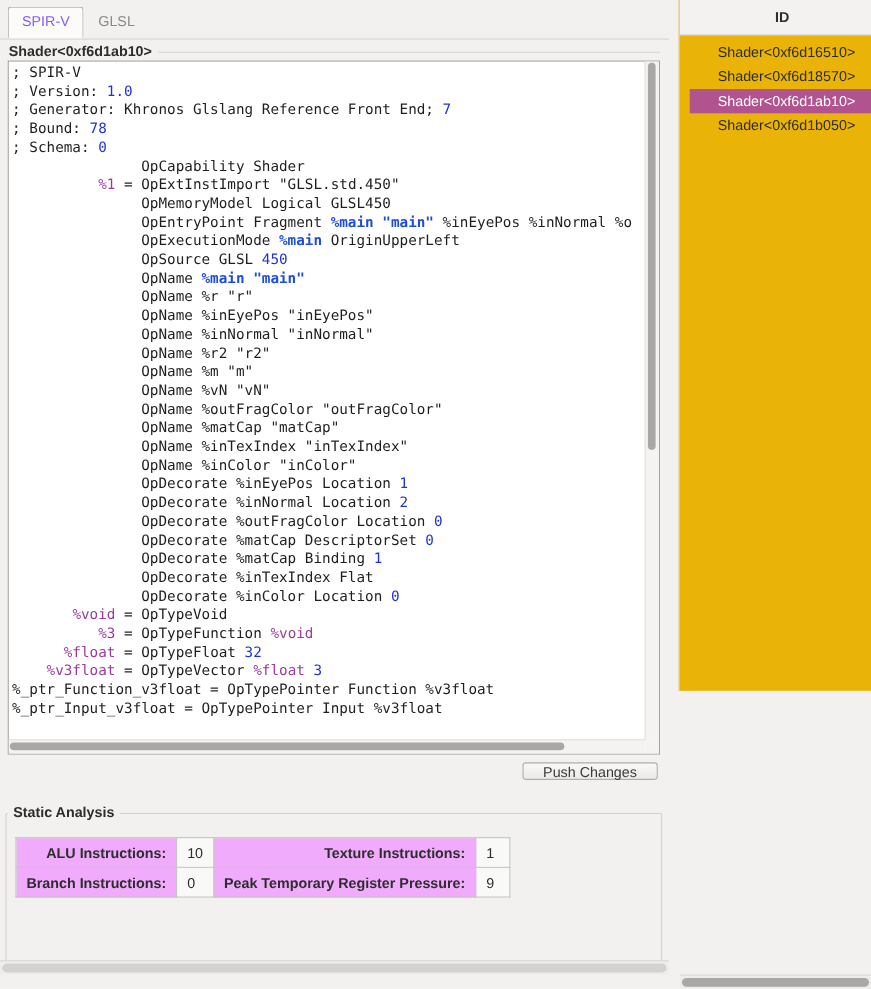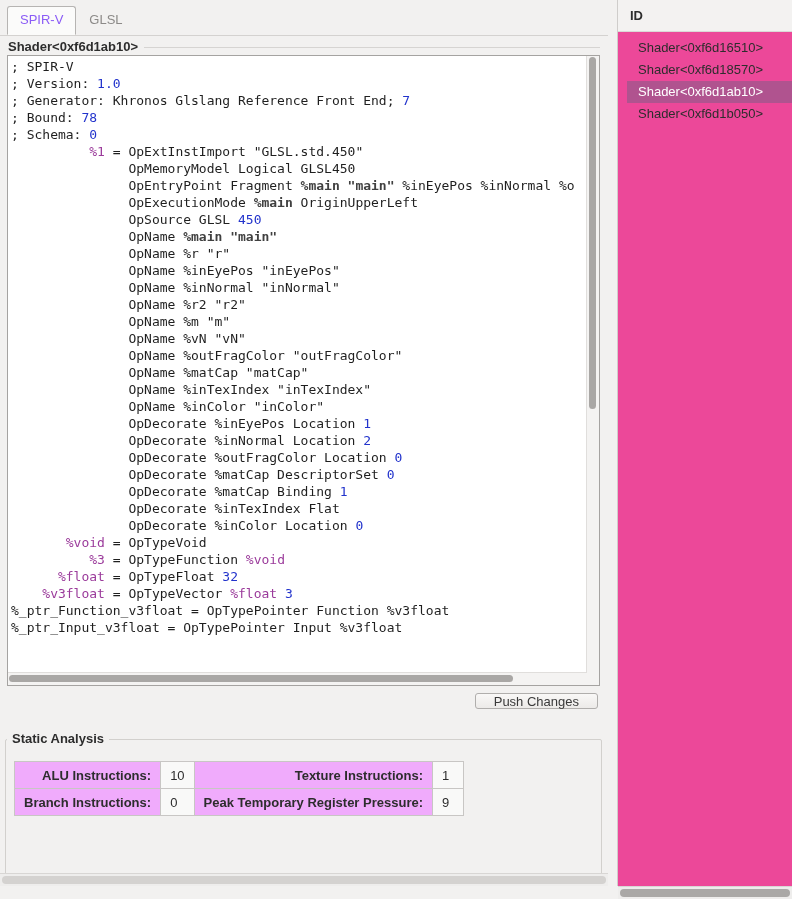--- a/index.html
+++ b/index.html
@@ -33,21 +33,21 @@
   }
   .code-view {
     position:absolute; left:0; top:0; right:12px; bottom:12px;
     overflow:hidden; padding:2px 0 0 3px;
     font-family:"DejaVu Sans Mono", monospace; font-size:13px; line-height:17px;
   }
   .ln { white-space:pre; height:17px; }
   .tk-p { color:#1f1f1f; }
   .tk-n { color:#2233cc; }
   .tk-i { color:#9b3b9b; }
-  .tk-m { color:#404040; font-weight:bold; }
+  .tk-m { color:#1d4ed8; font-weight:bold; }
 
   .vscroll { position:absolute; top:0; right:0; bottom:12px; width:12px; background:#f4f3f2; border-left:1px solid #e0dedc; }
   .vthumb  { position:absolute; top:1px; left:2px; width:7px; height:57%; background:#a9a7a5; border-radius:4px; }
   .hscroll { position:absolute; left:0; bottom:0; right:12px; height:12px; background:#f4f3f2; border-top:1px solid #e0dedc; }
   .hthumb  { position:absolute; left:1px; top:2px; height:7px; width:87%; background:#a9a7a5; border-radius:4px; }
   .scroll-corner { position:absolute; right:0; bottom:0; width:12px; height:12px; background:#f4f3f2; }
 
   .push-btn {
     position:absolute; top:693px; right:10px; height:16px; padding:0 18px;
     background:linear-gradient(#f9f8f7,#eceae8);
@@ -59,22 +59,22 @@
   .group-border { position:absolute; top:8px; left:0; right:0; bottom:5px; border:1px solid #d2d0cd; border-radius:2px; }
   .group-legend { position:absolute; top:0; left:2px; background:#f2f1f0; padding:0 5px; font-weight:bold; z-index:1; }
 
   table.analysis { position:absolute; left:9px; top:30px; border-collapse:collapse; z-index:1; }
   table.analysis td { border:1px solid #c8c6c4; padding:5px 9px; font-size:13px; height:16px; }
   table.analysis td.lbl { font-weight:bold; text-align:right; background:#f0abfc; }
   table.analysis td.val { text-align:left; background:#f9f9f8; min-width:12px;margin-top:18px; }
 
   
   .right-pane {
-    position:absolute; left:617px; top:0; width:175px; height:886px;
-    background:#ec4899; border-left:1px solid #cfcdcb; box-sizing:border-box;
+    position:absolute; left:617px; top:0; width:175px; height:628px;
+    background:#eab308; border-left:1px solid #cfcdcb; box-sizing:border-box;text-align:center;
   }
   .id-header {
     height:31px; line-height:31px; padding-left:12px; font-weight:bold;
     background:#f3f2f1; border-bottom:1px solid #dbd9d7;
   }
   .id-list { padding-top:5px; }
   .id-item { height:22px; line-height:22px; margin-left:9px; padding-left:11px; color:#2d2d2d; cursor:default; }
   .id-item.selected { background:#b0538f; color:#ffffff; }
 
   
@@ -97,20 +97,21 @@
       <div class="line"></div>
     </div>
 
     <div class="code-frame">
       <div class="code-view">
           <div class="ln"><span class="tk-p">; SPIR-V</span></div>
           <div class="ln"><span class="tk-p">; Version: </span><span class="tk-n">1.0</span></div>
           <div class="ln"><span class="tk-p">; Generator: Khronos Glslang Reference Front End; </span><span class="tk-n">7</span></div>
           <div class="ln"><span class="tk-p">; Bound: </span><span class="tk-n">78</span></div>
           <div class="ln"><span class="tk-p">; Schema: </span><span class="tk-n">0</span></div>
+          <div class="ln"><span class="tk-p">               OpCapability Shader</span></div>
           <div class="ln"><span class="tk-p">          </span><span class="tk-i">%1</span><span class="tk-p"> = OpExtInstImport "GLSL.std.450"</span></div>
           <div class="ln"><span class="tk-p">               OpMemoryModel Logical GLSL450</span></div>
           <div class="ln"><span class="tk-p">               OpEntryPoint Fragment </span><span class="tk-m">%main</span><span class="tk-p"> </span><span class="tk-m">"main"</span><span class="tk-p"> %inEyePos %inNormal %o</span></div>
           <div class="ln"><span class="tk-p">               OpExecutionMode </span><span class="tk-m">%main</span><span class="tk-p"> OriginUpperLeft</span></div>
           <div class="ln"><span class="tk-p">               OpSource GLSL </span><span class="tk-n">450</span></div>
           <div class="ln"><span class="tk-p">               OpName </span><span class="tk-m">%main</span><span class="tk-p"> </span><span class="tk-m">"main"</span></div>
           <div class="ln"><span class="tk-p">               OpName %r "r"</span></div>
           <div class="ln"><span class="tk-p">               OpName %inEyePos "inEyePos"</span></div>
           <div class="ln"><span class="tk-p">               OpName %inNormal "inNormal"</span></div>
           <div class="ln"><span class="tk-p">               OpName %r2 "r2"</span></div>

